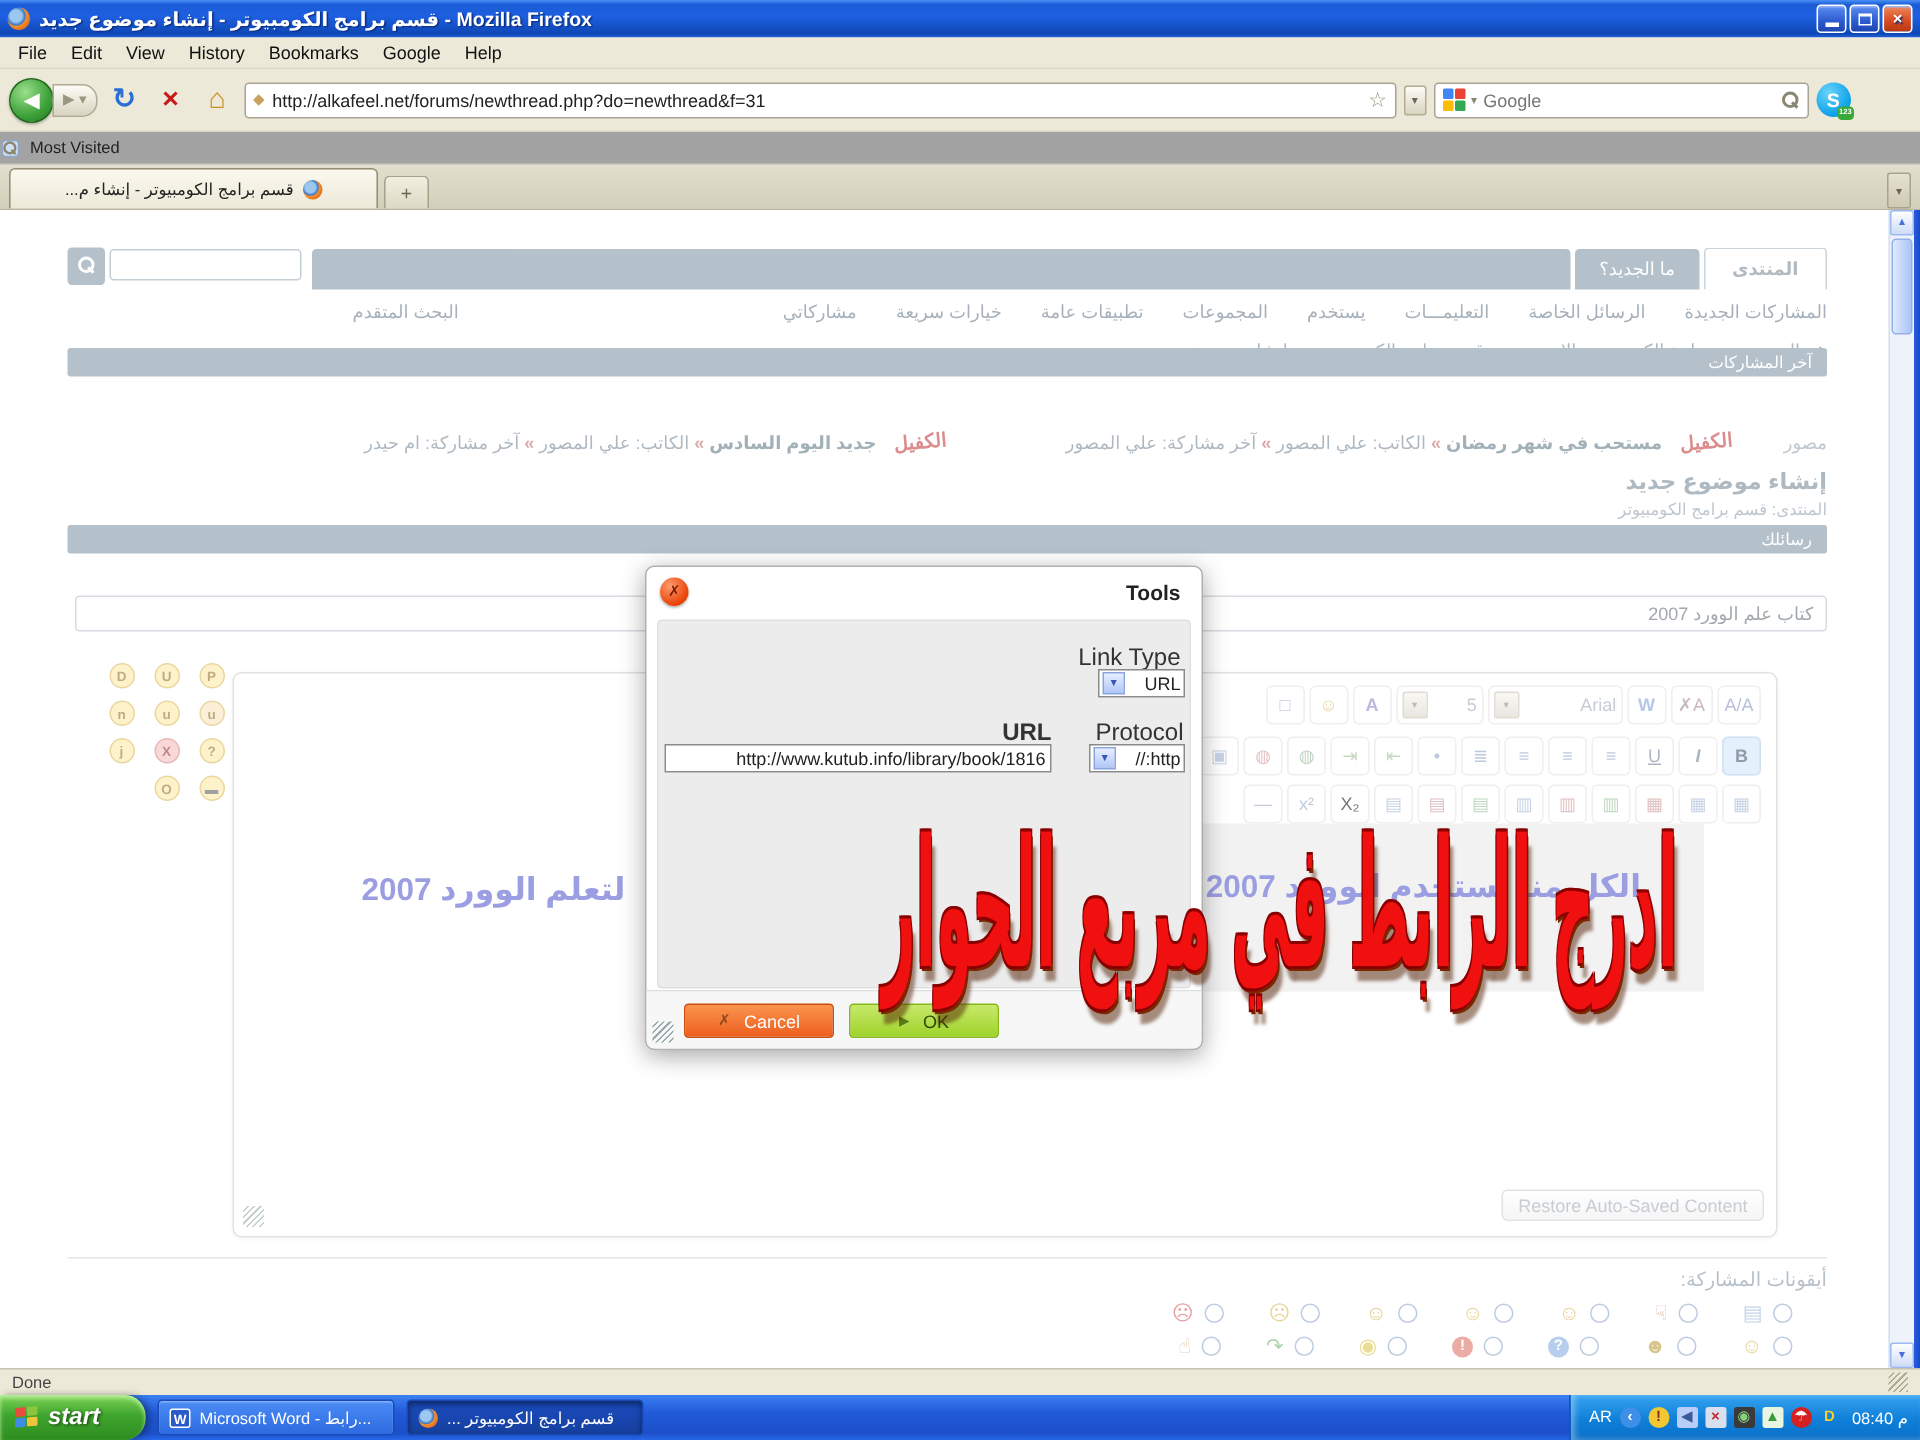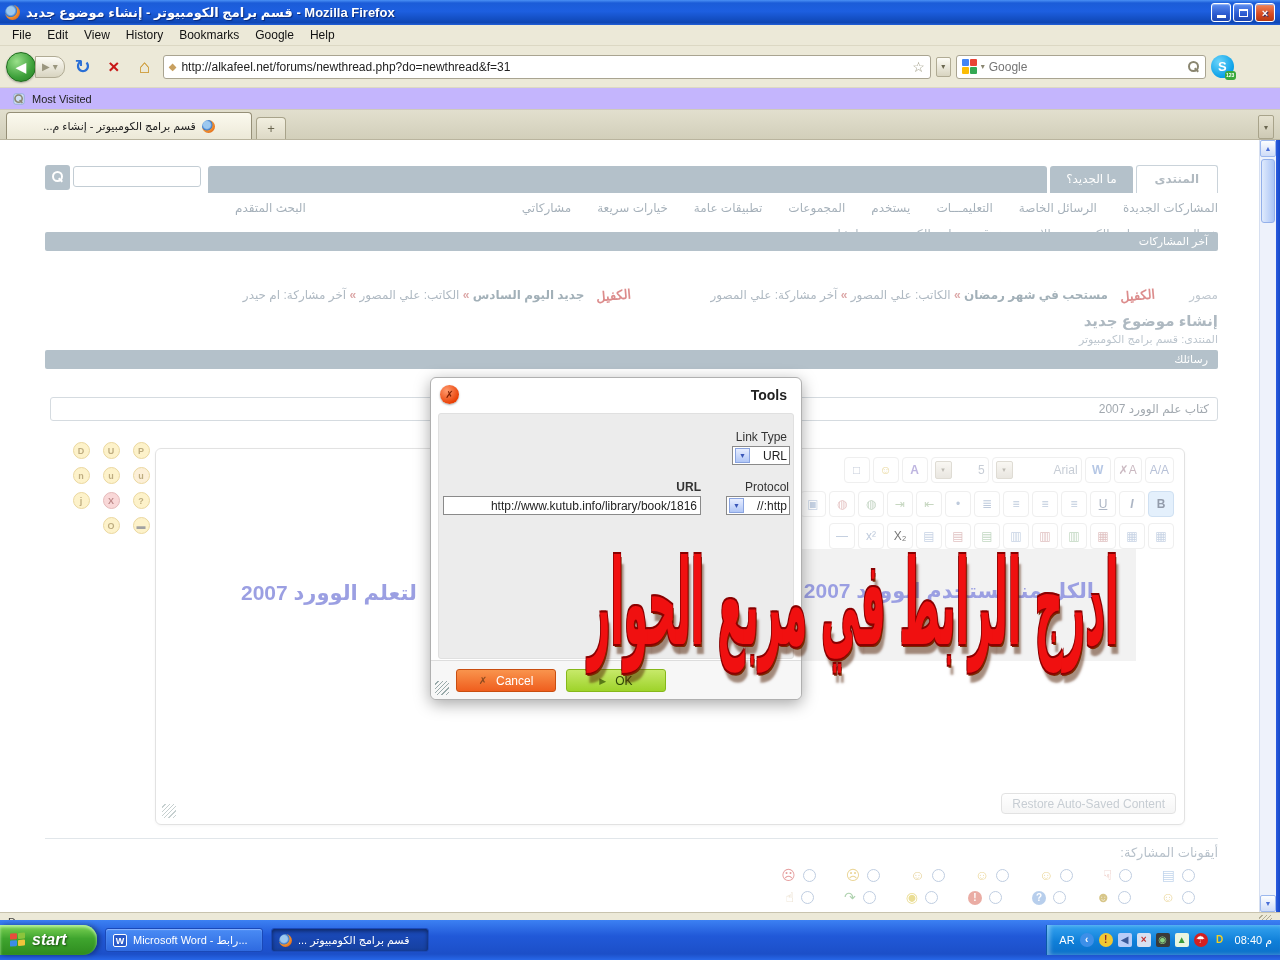--- a/index.html
+++ b/index.html
@@ -34,21 +34,21 @@
 .dd-mini{width:15px;height:20px;background:linear-gradient(#fdfcf6,#d8d4c0);border:1px solid #b0ab94;border-radius:2px;color:#6a6650;font-size:8px;display:flex;align-items:center;justify-content:center}
 .search-box{height:24px;flex:0 0 250px;background:#fff;border:1px solid #a9a491;border-radius:3px;display:flex;align-items:center;gap:4px;padding:0 5px}
 .search-box input{flex:1;border:none;outline:none;font-size:12px;color:#555;font-family:inherit;background:transparent}
 .gicon{width:15px;height:15px;display:grid;grid-template-columns:7px 7px;grid-template-rows:7px 7px;gap:1px}
 .gicon b{border-radius:1px}
 .mag{width:12px;height:12px;position:relative;display:inline-block;color:#8a8670}
 .mag::before{content:"";position:absolute;width:7px;height:7px;border:2px solid currentColor;border-radius:50%;left:0;top:0}
 .mag::after{content:"";position:absolute;width:5px;height:2px;background:currentColor;transform:rotate(45deg);left:6px;top:8px}
 .skype{width:23px;height:23px;border-radius:50%;background:radial-gradient(circle at 35% 30%,#6ad4fa,#0aa0e8 70%);color:#fff;font-weight:bold;font-size:13px;display:flex;align-items:center;justify-content:center;position:relative}
 .skype i{position:absolute;right:-2px;bottom:-2px;width:11px;height:9px;background:#3aa83a;border-radius:3px;font-style:normal;font-size:5px;line-height:9px;text-align:center;color:#fff}
-.bookmarksbar{position:absolute;left:0;top:88px;right:0;height:22px;background:#c4b5fd;border-bottom:1px solid #cfcabb;display:flex;align-items:center;gap:6px;padding:0 12px;font-size:11px;color:#222}
+.bookmarksbar{position:absolute;left:0;top:88px;right:0;height:22px;background:#a3a3a3;border-bottom:1px solid #cfcabb;display:flex;align-items:center;gap:6px;padding:0 0;font-size:11px;color:#222}
 .mv-icon{width:14px;height:14px;border-radius:3px;background:#cfe0f5;border:1px solid #89a8d0;display:flex;align-items:center;justify-content:center;color:#3a6ac0;transform:scale(.8)}
 
 .tabstrip{position:absolute;left:0;top:110px;right:0;height:30px;background:linear-gradient(#e2dfce,#d2cfba);border-bottom:1px solid #b9b49e;display:flex;align-items:flex-end;padding:0 6px;gap:4px}
 .tab{width:246px;height:27px;background:linear-gradient(#fbf9ee,#ece9d8);border:1px solid #958f77;border-bottom:none;border-radius:4px 4px 0 0;display:flex;align-items:center;justify-content:center;gap:6px;font-size:11px;color:#222;padding:0 8px;direction:ltr}
 .tab .ff{width:13px;height:13px}
 .newtab{width:30px;height:22px;background:linear-gradient(#f2efe0,#ddd9c6);border:1px solid #a8a realmente;border:1px solid #a8a38a;border-bottom:none;border-radius:4px 4px 0 0;display:flex;align-items:center;justify-content:center;color:#6a6650;font-size:13px}
 .alltabs{margin-left:auto;width:16px;height:24px;background:linear-gradient(#e6e2d0,#cdc9b4);border:1px solid #a8a38a;border-radius:2px;display:flex;align-items:center;justify-content:center;color:#6a6650;font-size:8px}
 
 .viewport{position:absolute;left:0;top:140px;right:0;bottom:48px;background:#fff;overflow:hidden}
 .forum{position:absolute;inset:0;opacity:.55;font-size:12px;color:#5c6f80}
@@ -111,21 +111,21 @@
 .pi-row{display:flex;direction:rtl;gap:30px;margin-bottom:7px}
 .pi-cell{display:flex;direction:ltr;align-items:center;gap:7px}
 .pi-ic{font-size:14px;line-height:15px}
 .pi-circle{width:14px;height:14px;border-radius:50%;font-size:10px;font-weight:bold;text-align:center;line-height:14px}
 .pi-radio{width:13px;height:13px;border:1px solid #8aa4c8;border-radius:50%;background:#fff}
 
 .dialog{position:absolute;left:430px;top:377px;width:372px;height:323px;background:#fff;border:1px solid #b0b0b0;border-radius:6px;box-shadow:0 4px 16px rgba(0,0,0,.35);z-index:10;font-size:12px;color:#333}
 .dlg-title{position:absolute;top:9px;right:14px;font-weight:bold;font-size:14px;color:#222}
 .dlg-close{position:absolute;top:7px;left:9px;width:19px;height:19px;border-radius:50%;background:radial-gradient(circle at 35% 30%,#ff9a6e,#e83c00 75%);display:flex;align-items:center;justify-content:center;color:#7a1d00;font-size:10px;font-weight:bold;box-shadow:0 1px 2px rgba(0,0,0,.35)}
 .dlg-body{position:absolute;left:7px;right:7px;top:35px;height:246px;background:#ececec;border:1px solid #e0e0e0;border-radius:3px}
-.lbl{position:absolute;color:#333;font-size:12px}
+.lbl{position:absolute;color:#333;font-size:16px}
 .lbl-linktype{top:16px;right:6px}
 .lbl-url{top:66px;left:4px;width:258px;text-align:right;font-weight:bold}
 .lbl-protocol{top:66px;right:4px}
 .dd{position:absolute;height:19px;background:#fff;border:1px solid #8a8a8a;display:flex;direction:rtl;align-items:center;justify-content:space-between;padding:0 2px;font-size:12px;color:#222}
 .dd-linktype{top:32px;right:3px;width:58px}
 .dd-protocol{top:82px;right:3px;width:64px}
 .dd-chev{width:15px;height:15px;background:linear-gradient(#e8eeff,#b0c6f6);border:1px solid #8aa4e0;color:#3a56b8;font-size:7px;display:flex;align-items:center;justify-content:center}
 .in-url{position:absolute;top:82px;left:4px;width:258px;height:19px;background:#fff;border:1px solid #8a8a8a;font-size:12px;color:#222;text-align:right;padding:0 3px;direction:ltr;font-family:inherit;outline:none}
 .dlg-footer{position:absolute;left:0;right:0;bottom:0;height:39px;border-top:1px solid #ddd;border-radius:0 0 6px 6px;background:#f7f7f7}
 .dlg-btn{position:absolute;top:8px;width:100px;height:23px;border-radius:3px;color:#fff;display:flex;align-items:center;justify-content:center;gap:9px;font-size:12px;font-family:inherit}
@@ -133,21 +133,21 @@
 .btn-cancel i{font-style:normal;color:#8a4a20;font-size:10px}
 .btn-ok{left:135px;background:linear-gradient(#c7e96a,#9ed32a);border:1px solid #86b81a;color:#2f4a08}
 .btn-ok i{font-style:normal;color:#5a7a18;font-size:9px}
 .dlg-grip{position:absolute;left:4px;bottom:4px}
 
 .wordart{position:absolute;left:588px;top:524px;z-index:20;direction:rtl;white-space:nowrap;font-family:"DejaVu Sans",sans-serif;font-size:118px;font-weight:bold;line-height:1.35;color:#f01010;transform:scaleX(.33);transform-origin:left top;
 text-shadow:-2px -2px 0 #8a0000,2px -2px 0 #8a0000,-2px 2px 0 #8a0000,3px 3px 0 #7a2800,9px 10px 4px rgba(80,30,0,.5)}
 
 .statusbar{position:absolute;left:0;right:0;bottom:30px;height:18px;background:#ece9d8;border-top:1px solid #c8c3ae;display:flex;align-items:center;padding:0 8px;font-size:11px;color:#444}
 .statusgrip{margin-left:auto;width:13px;height:13px;background:repeating-linear-gradient(135deg,transparent 0 2px,#b0ab94 2px 3px)}
-.taskbar{position:absolute;left:0;right:0;bottom:0;height:40px;background:linear-gradient(#3c81f3,#2159d8 40%,#1c4fc8 85%,#2767e8);display:flex;align-items:center}
+.taskbar{position:absolute;left:0;right:0;bottom:0;height:30px;background:linear-gradient(#3c81f3,#2159d8 40%,#1c4fc8 85%,#2767e8);display:flex;align-items:center}
 .start{height:30px;flex:0 0 97px;background:linear-gradient(#7ed456,#3fa52e 45%,#2e8c1f);border-radius:0 14px 14px 0;display:flex;align-items:center;gap:6px;padding:0 10px;color:#fff;font-style:italic;font-weight:bold;font-size:16px;text-shadow:1px 1px 2px #1a4a10;box-shadow:inset 0 2px 3px #b8f0a0,3px 0 5px rgba(0,0,0,.35)}
 .flag{width:16px;height:14px;display:grid;grid-template-columns:7px 7px;grid-template-rows:6px 6px;gap:1px;transform:skewY(-5deg)}
 .flag b{border-radius:1px}
 .task{height:24px;width:158px;margin-left:8px;background:linear-gradient(#4a8cf5,#2e6ae0);border:1px solid #1a49b8;border-radius:3px;display:flex;align-items:center;gap:6px;padding:0 7px;color:#fff;font-size:11px;box-shadow:inset 0 1px 1px #8ab4ff;white-space:nowrap;overflow:hidden;direction:ltr}
 .task.active{background:linear-gradient(#1b4cc0,#16409f);box-shadow:inset 0 2px 4px rgba(0,0,0,.5)}
 .wicon{width:14px;height:13px;background:#2a5ac8;border:1px solid #fff;border-radius:2px;color:#fff;font-size:9px;font-weight:bold;text-align:center;line-height:12px;flex:0 0 auto}
 .task .ff{width:13px;height:13px;flex:0 0 auto}
 .tray{margin-left:auto;height:30px;background:linear-gradient(#35a3f0,#0f7fd8 55%,#0b6fc8);display:flex;align-items:center;gap:5px;padding:0 8px 0 12px;border-left:1px solid #0a5aa8;box-shadow:inset 3px 0 4px rgba(255,255,255,.35)}
 .lang{color:#fff;font-size:11px}
 .tray-ic{width:14px;height:14px;font-size:10px;font-weight:bold;display:flex;align-items:center;justify-content:center;border-radius:2px;line-height:14px}

